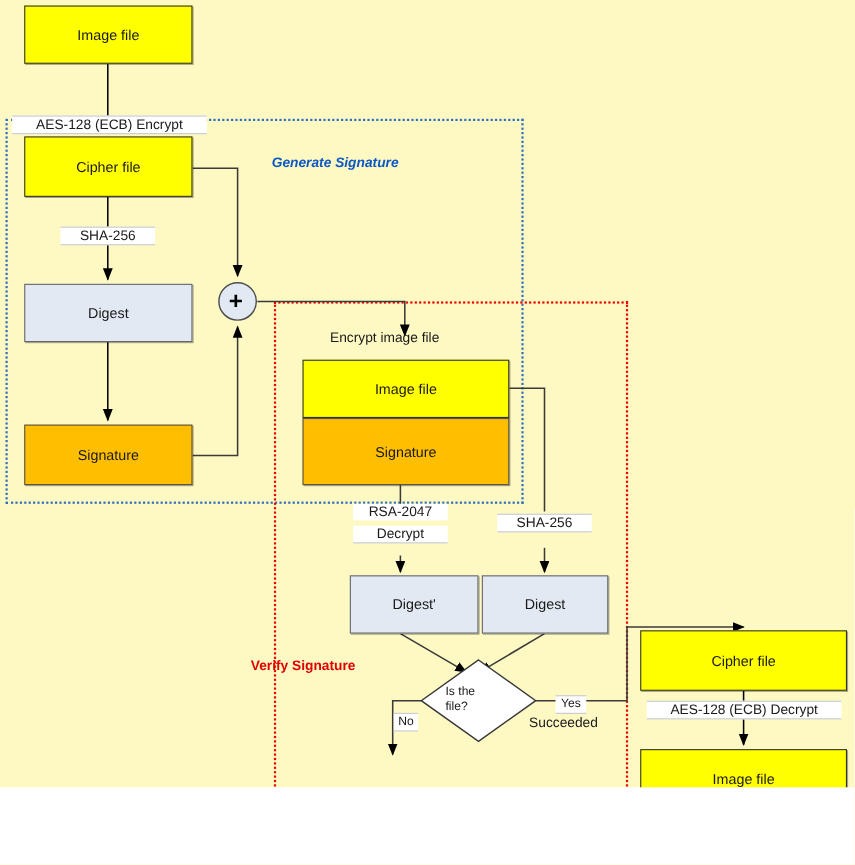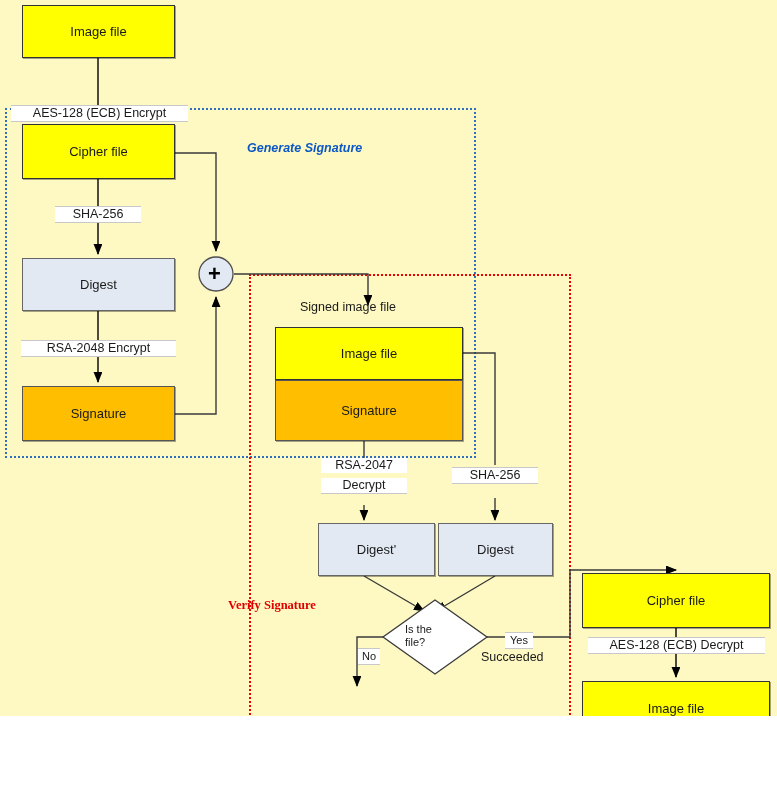--- a/index.html
+++ b/index.html
@@ -61,21 +61,21 @@
     color: #1a1a1a;
     white-space: nowrap;
   }
   .group-title {
     position: absolute;
     font-size: 12.5px;
     font-weight: bold;
     white-space: nowrap;
   }
   .group-title.generate { color: #0b57c6; font-style: italic; }
-  .group-title.verify { color: #e00000; font-family: Liberation Serif, serif; }
+  .group-title.verify { color: #e00000; }
   .diamond-text {
     position: absolute;
     font-size: 11px;
     color: #1a1a1a;
     text-align: left;
     line-height: 13px;
     white-space: nowrap;
   }
   .plus-glyph {
     position: absolute;
@@ -175,21 +175,21 @@
 
   <div class="box orange" style="left:22px; top:386px; width:153px; height:55px;">
     <span>Signature</span>
   </div>
 
   <svg class="layer" viewBox="0 0 777 786" xmlns="http://www.w3.org/2000/svg">
     <circle cx="216" cy="274" r="17" fill="#e2e9f3" stroke="#4d4d4d" stroke-width="1.3"></circle>
   </svg>
   <div class="plus-glyph" style="left:208px; top:263px;">+</div>
 
-  <div class="plain-label" style="left:300px; top:300px;">Signed image file</div>
+  <div class="plain-label" style="left:300px; top:300px;">Encrypt image file</div>
 
   <div class="box yellow" style="left:275px; top:327px; width:188px; height:53px;">
     <span>Image file</span>
   </div>
 
   <div class="box orange" style="left:275px; top:380px; width:188px; height:61px;">
     <span>Signature</span>
   </div>
 
   <div class="box digest" style="left:318px; top:523px; width:117px; height:53px;">
@@ -205,21 +205,20 @@
   </div>
 
   <div class="box yellow" style="left:582px; top:681px; width:188px; height:55px;">
     <span>Image file</span>
   </div>
 
   <div class="edge-label ruled" style="left:11px; top:77px; width:177px;margin-top:28px;">AES-128 (ECB) Encrypt</div>
 
   <div class="edge-label ruled" style="left:55px; top:206px; width:86px;">SHA-256</div>
 
-  <div class="edge-label ruled" style="left:21px; top:340px; width:155px;">RSA-2048 Encrypt</div>
 
   <div class="edge-label" style="left:321px; top:458px; width:86px;">RSA-2047</div>
   <div class="edge-label" style="left:321px; top:478px; width:86px; border-bottom:1px solid #c8c8c8;">Decrypt</div>
 
   <div class="edge-label ruled" style="left:452px; top:467px; width:86px;">SHA-256</div>
 
   <div class="edge-label ruled" style="left:588px; top:637px; width:177px;">AES-128 (ECB) Decrypt</div>
 
   <div class="edge-label ruled" style="left:347px; top:648px; width:22px; font-size:11px;margin-left:11px;">No</div>
 

